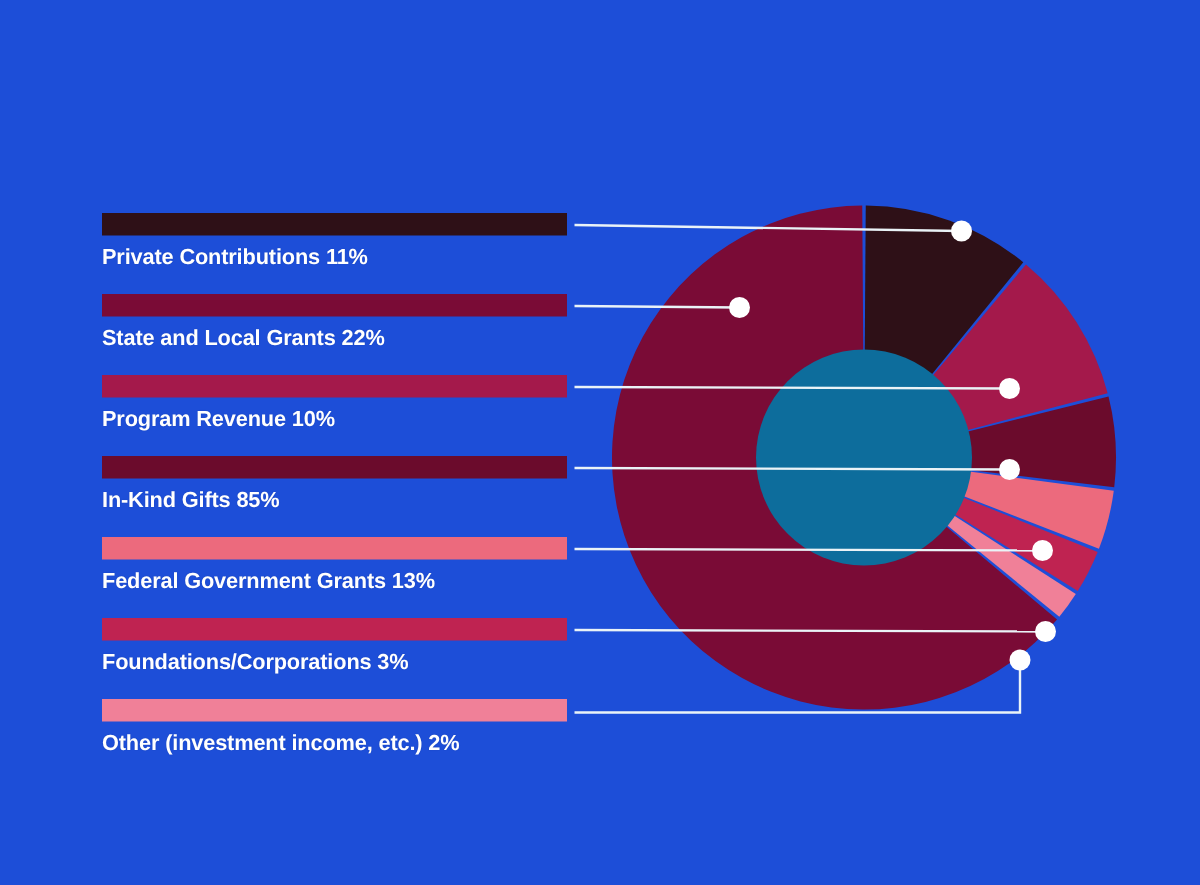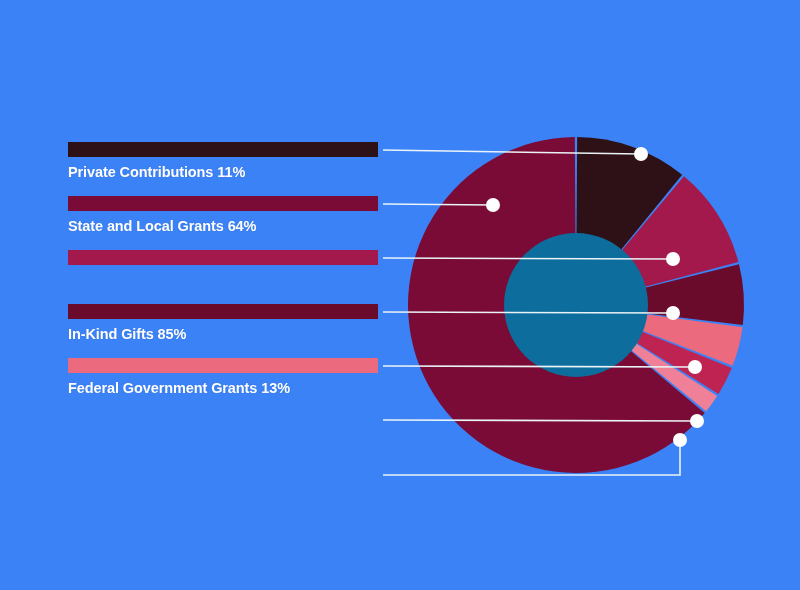--- a/index.html
+++ b/index.html
@@ -51,49 +51,58 @@
     position: absolute;
     left: 0;
     top: 0;
     width: 800px;
     height: 590px;
   }
 </style>
 </head>
 <body style="background: rgb(13, 109, 156);">
 
-<div id="canvas" style="background: #3b82f6;">
+<div id="canvas" style="background: #1d4ed8;">
 
   <div id="legend">
 
     <div class="legend-item">
       <div class="legend-swatch" style="background: rgb(46, 16, 23);"></div>
       <div class="legend-label">Private Contributions 11%</div>
     </div>
 
     <div class="legend-item">
       <div class="legend-swatch" style="background: rgb(122, 11, 54);"></div>
-      <div class="legend-label">State and Local Grants 64%</div>
+      <div class="legend-label">State and Local Grants 22%</div>
     </div>
 
     <div class="legend-item">
       <div class="legend-swatch" style="background: rgb(164, 25, 75);"></div>
+      <div class="legend-label">Program Revenue 10%</div>
     </div>
 
     <div class="legend-item">
       <div class="legend-swatch" style="background: rgb(107, 11, 44);"></div>
       <div class="legend-label">In-Kind Gifts 85%</div>
     </div>
 
     <div class="legend-item">
       <div class="legend-swatch" style="background: rgb(236, 106, 125);"></div>
       <div class="legend-label">Federal Government Grants 13%</div>
     </div>
 
+    <div class="legend-item">
+      <div class="legend-swatch" style="background: rgb(191, 35, 81);"></div>
+      <div class="legend-label">Foundations/Corporations 3%</div>
+    </div>
 
+    <div class="legend-item">
+      <div class="legend-swatch" style="background: rgb(240, 128, 152);"></div>
+      <div class="legend-label">Other (investment income, etc.) 2%</div>
+    </div>
 
   </div>
 
   <svg id="chart-svg" viewBox="0 0 800 590">
     <g id="donut-slices">
         <path d="M 577.1728517300576 137.0040940414937 A 168 168 0 0 1 682.180922847695 174.80932589769785 L 576 305 Z" fill="#2e1017"></path>
         <path d="M 683.9883184273386 176.3045335560117 A 168 168 0 0 1 738.4263292855492 262.08511266678715 L 576 305 Z" fill="#a4194b"></path>
         <path d="M 739.0096820143674 264.35712153925584 A 168 168 0 0 1 742.8182053618982 324.8918666754921 L 576 305 Z" fill="#6b0b2c"></path>
         <path d="M 742.524210762259 327.21907356319656 A 168 168 0 0 1 732.630398604206 365.7529277737915 L 576 305 Z" fill="#ec6a7d"></path>
         <path d="M 731.7668875672202 367.9339076938732 A 168 168 0 0 1 718.4720801542796 394.02643639117844 L 576 305 Z" fill="#bf2351"></path>

